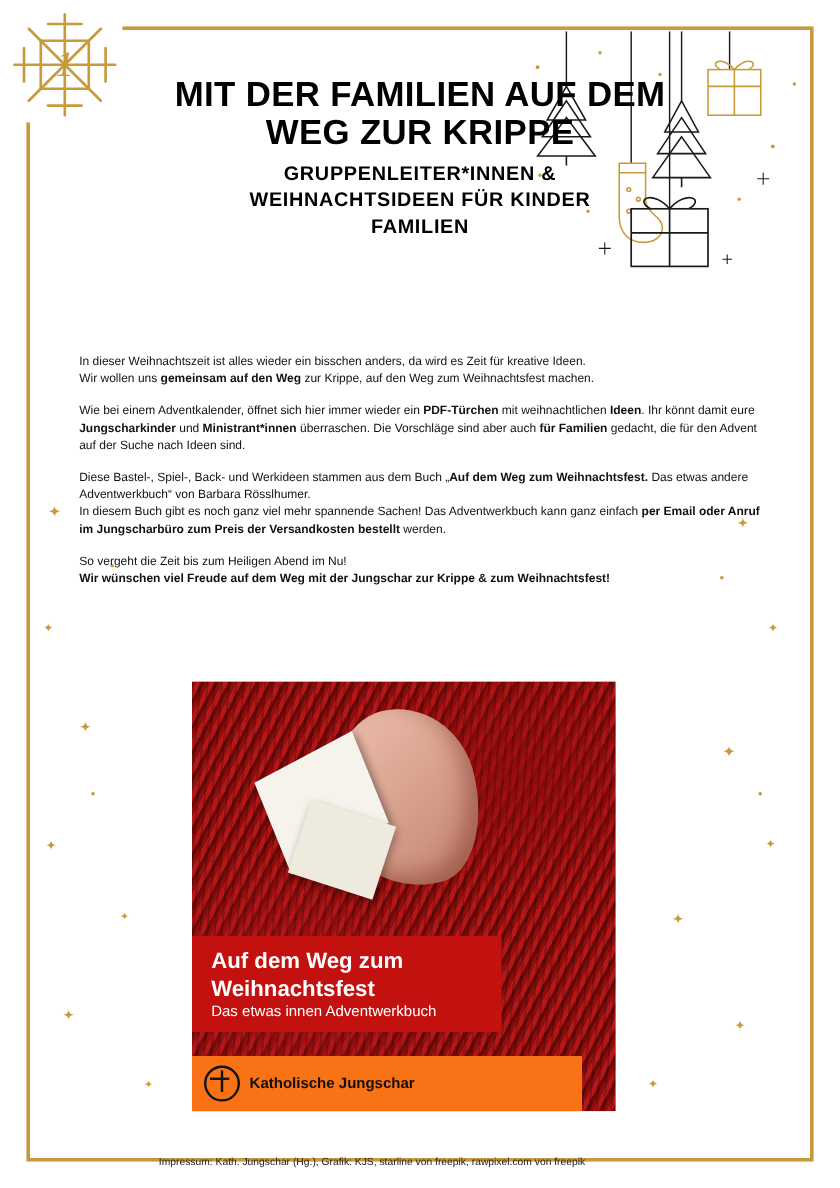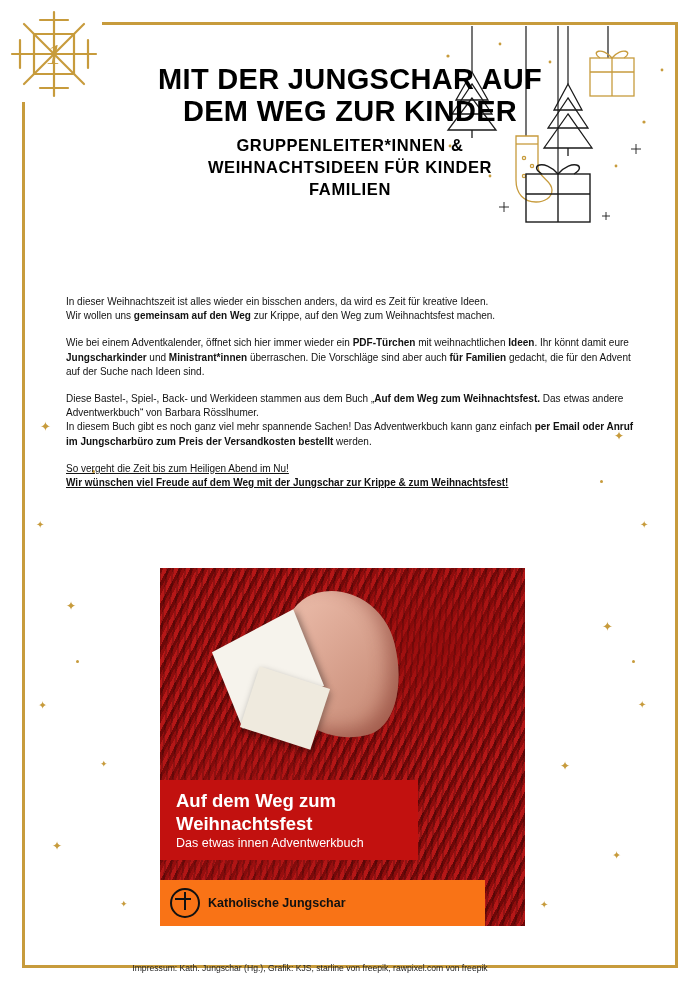--- a/index.html
+++ b/index.html
@@ -108,37 +108,35 @@
     z-index: 4;
   }
   .body-copy p {
     margin: 0 0 13px 0;
   }
   .body-copy b {
     font-weight: bold;
   }
   .closing {
     margin-top: 4px;
-    text-decoration: underline;
   }
   .closing b {
     font-weight: bold;
   }
 
   
   .cover-wrap {
     position: absolute;
     left: 160px;
     top: 568px;
     width: 353px;
     height: 358px;
     z-index: 4;
     overflow: hidden;
     background: #ffffff;
-    padding-left: 12px;
   }
   .cover-art {
     position: absolute;
     inset: 0;
     background:
       radial-gradient(ellipse 60% 40% at 75% 22%, rgba(150,12,12,0.85), rgba(120,8,8,0) 70%),
       radial-gradient(ellipse 50% 45% at 25% 70%, rgba(170,18,18,0.75), rgba(140,10,10,0) 72%),
       repeating-linear-gradient(118deg, #8e0d0d 0px, #8e0d0d 3px, #b51717 3px, #b51717 7px, #6d0808 7px, #6d0808 10px),
       linear-gradient(160deg, #a81212, #5d0606);
   }
@@ -389,21 +387,21 @@
   <div class="star" style="left:560px; top:760px; font-size:12px;">✦</div>
   <div class="star" style="left:612px; top:850px; font-size:11px;">✦</div>
   <div class="star" style="left:120px; top:900px; font-size:9px;">✦</div>
   <div class="star" style="left:540px; top:900px; font-size:10px;">✦</div>
   <div class="dot" style="left:92px; top:470px; width:3px; height:3px;"></div>
   <div class="dot" style="left:600px; top:480px; width:3px; height:3px;"></div>
   <div class="dot" style="left:76px; top:660px; width:3px; height:3px;"></div>
   <div class="dot" style="left:632px; top:660px; width:3px; height:3px;"></div>
 
   <div class="header">
-    <h1 class="title">MIT DER JUNGSCHAR AUF DEM WEG ZUR KINDER</h1>
+    <h1 class="title">MIT DER FAMILIEN AUF DEM WEG ZUR KRIPPE</h1>
     <div class="subtitle">
       <div>GRUPPENLEITER*INNEN &amp;</div>
       <div>WEIHNACHTSIDEEN  FÜR  KINDER</div>
       <div>FAMILIEN</div>
     </div>
   </div>
 
   <div class="body-copy">
     <p>
       <span>In dieser Weihnachtszeit ist alles wieder ein bisschen anders, da wird es Zeit für kreative Ideen.</span><br>

